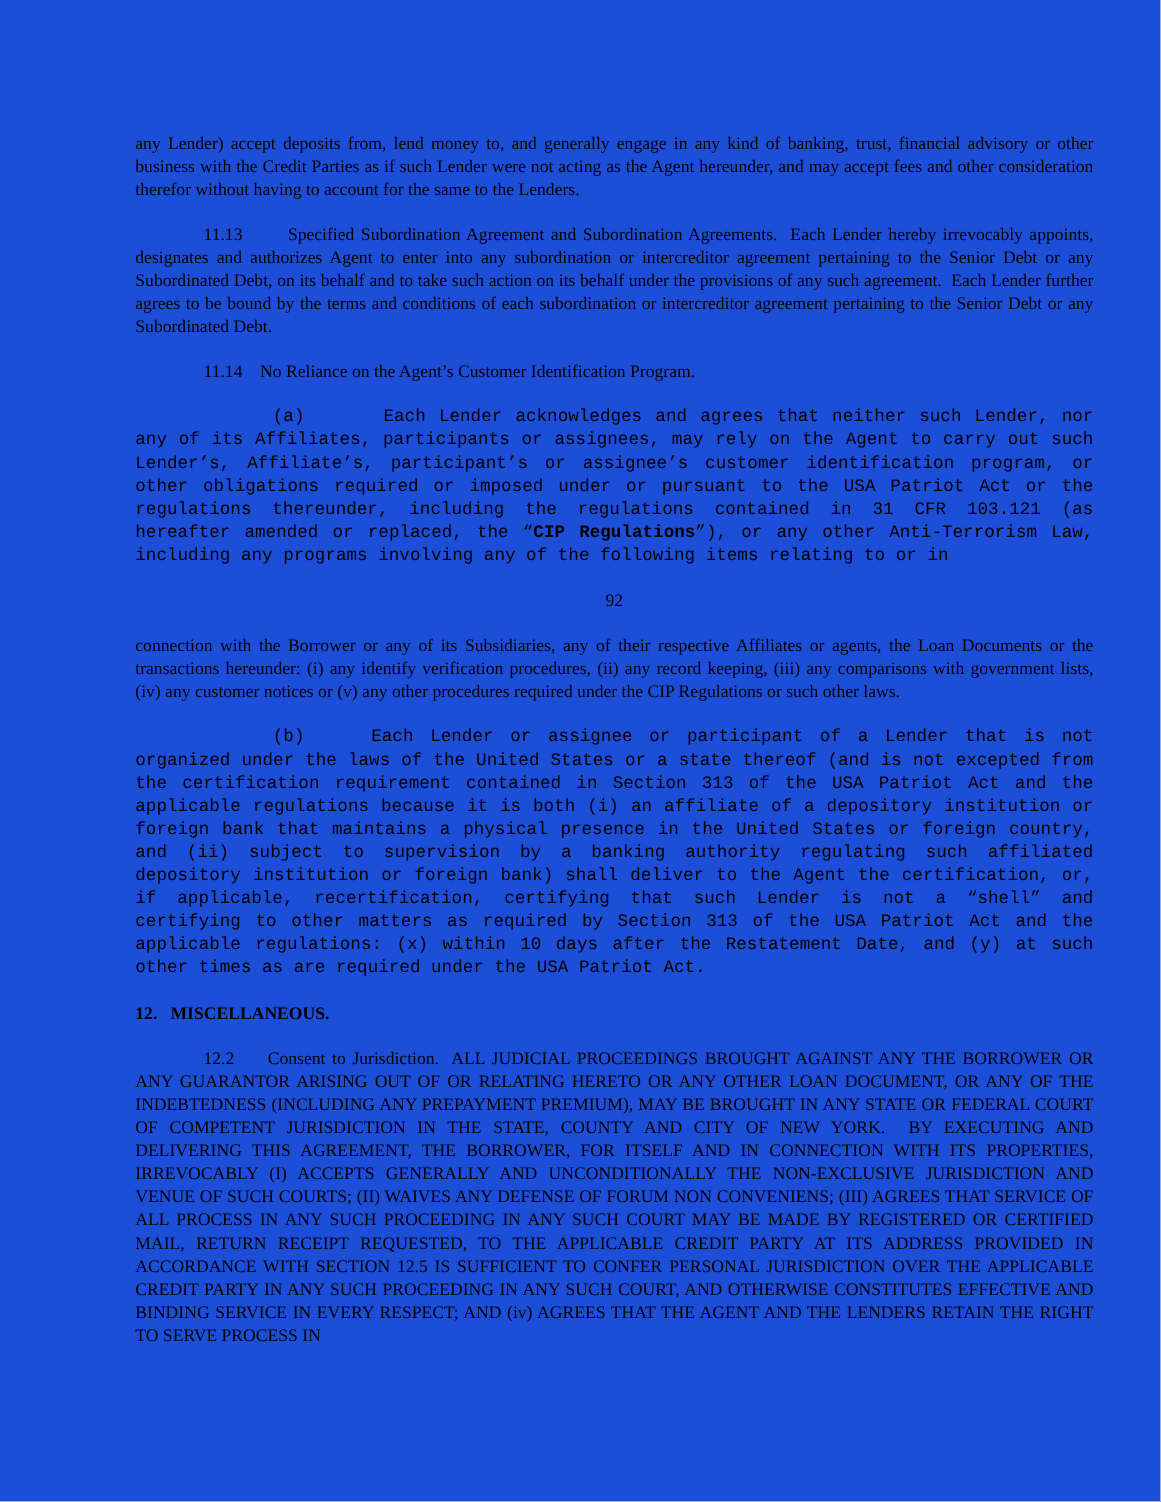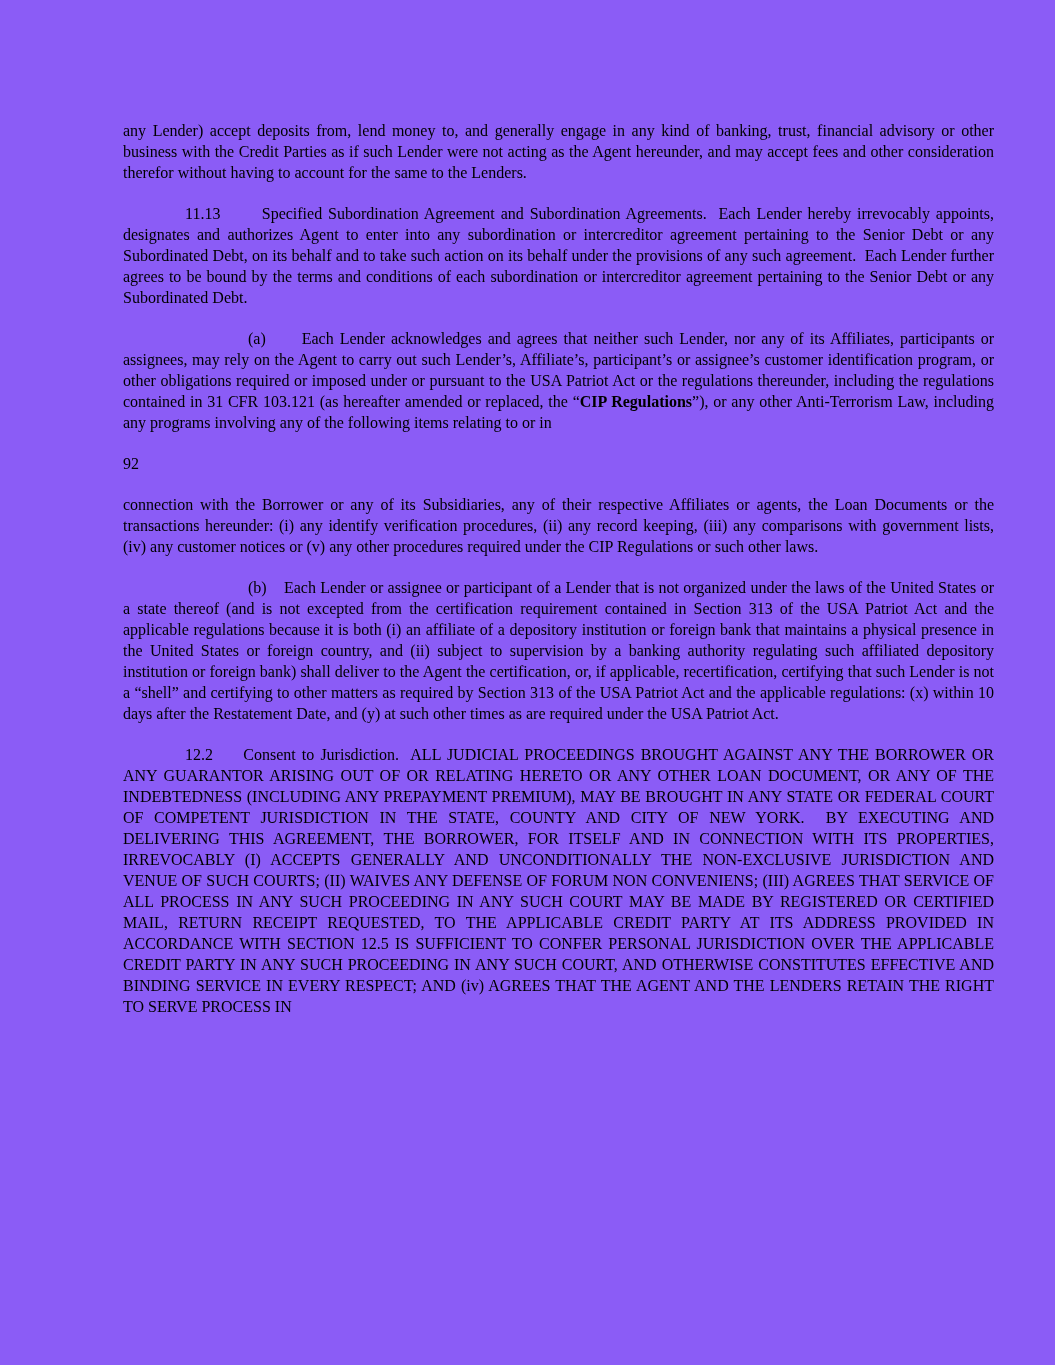--- a/index.html
+++ b/index.html
@@ -5,44 +5,47 @@
   html, body {
     margin: 0;
     padding: 0;
     background: #ffffff;
   }
   .page {
     position: relative;
     width: 1055px;
     height: 1365px;
     margin: 0 auto;
-    background: #8b5cf6;
+    background: #1d4ed8;
     box-sizing: border-box;
     padding: 120px 61px 40px 123px;
     font-family: "Liberation Serif", "DejaVu Serif", serif;
     font-size: 16px;
     line-height: 21px;
     color: #000000;
     overflow: hidden;
   }
   .para {
     margin: 0 0 20px 0;
     text-align: justify;
   }
   .para.align-center {
+    text-align: center;
   }
   .para.indent-1 { text-indent: 62px; }
-  .para.indent-2 { text-indent: 125px; }
+  .para.indent-2 { text-indent: 125px; font-family: Liberation Mono, monospace; }
   .run-u { }
   .run-b { font-weight: bold; }
 </style>
 </head>
 <body>
 
 <div class="page">
     <p class="para"><span>any Lender) accept deposits from, lend money to, and generally engage in any kind of banking, trust, financial advisory or other business with the Credit Parties as if such Lender were not acting as the Agent hereunder, and may accept fees and other consideration therefor without having to account for the same to the Lenders.</span></p>
     <p class="para indent-1"><span>11.13</span><span>&nbsp;&nbsp;&nbsp;&nbsp;&nbsp;&nbsp;&nbsp;</span><span class="run-u">Specified Subordination Agreement and Subordination Agreements</span><span>.&nbsp; Each Lender hereby irrevocably appoints, designates and authorizes Agent to enter into any subordination or intercreditor agreement pertaining to the Senior Debt or any Subordinated Debt, on its behalf and to take such action on its behalf under the provisions of any such agreement.&nbsp; Each Lender further agrees to be bound by the terms and conditions of each subordination or intercreditor agreement pertaining to the Senior Debt or any Subordinated Debt.</span></p>
+    <p class="para indent-1"><span>11.14</span><span>&nbsp;&nbsp;&nbsp;&nbsp;</span><span class="run-u">No Reliance on the Agent’s Customer Identification Program</span><span>.</span></p>
     <p class="para indent-2"><span>(a)</span><span>&nbsp;&nbsp;&nbsp;&nbsp;&nbsp;&nbsp;</span><span>Each Lender acknowledges and agrees that neither such Lender, nor any of its Affiliates, participants or assignees, may rely on the Agent to carry out such Lender’s, Affiliate’s, participant’s or assignee’s customer identification program, or other obligations required or imposed under or pursuant to the USA Patriot Act or the regulations thereunder, including the regulations contained in 31 CFR 103.121 (as hereafter amended or replaced, the “</span><span class="run-b">CIP Regulations</span><span>”), or any other Anti-Terrorism Law, including any programs involving any of the following items relating to or in</span></p>
     <p class="para align-center"><span>92</span></p>
     <p class="para"><span>connection with the Borrower or any of its Subsidiaries, any of their respective Affiliates or agents, the Loan Documents or the transactions hereunder: (i) any identify verification procedures, (ii) any record keeping, (iii) any comparisons with government lists, (iv) any customer notices or (v) any other procedures required under the CIP Regulations or such other laws.</span></p>
     <p class="para indent-2"><span>(b)</span><span>&nbsp;&nbsp;&nbsp;&nbsp;</span><span>Each Lender or assignee or participant of a Lender that is not organized under the laws of the United States or a state thereof (and is not excepted from the certification requirement contained in Section 313 of the USA Patriot Act and the applicable regulations because it is both (i) an affiliate of a depository institution or foreign bank that maintains a physical presence in the United States or foreign country, and (ii) subject to supervision by a banking authority regulating such affiliated depository institution or foreign bank) shall deliver to the Agent the certification, or, if applicable, recertification, certifying that such Lender is not a “shell” and certifying to other matters as required by Section 313 of the USA Patriot Act and the applicable regulations: (x) within 10 days after the Restatement Date, and (y) at such other times as are required under the USA Patriot Act.</span></p>
+    <p class="para"><span class="run-b">12.</span><span class="run-b">&nbsp;&nbsp;&nbsp;</span><span class="run-b">MISCELLANEOUS.</span></p>
     <p class="para indent-1"><span>12.2</span><span>&nbsp;&nbsp;&nbsp;&nbsp;&nbsp;</span><span class="run-u">Consent to Jurisdiction</span><span>.&nbsp; ALL JUDICIAL PROCEEDINGS BROUGHT AGAINST ANY THE BORROWER OR ANY GUARANTOR ARISING OUT OF OR RELATING HERETO OR ANY OTHER LOAN DOCUMENT, OR ANY OF THE INDEBTEDNESS (INCLUDING ANY PREPAYMENT PREMIUM), MAY BE BROUGHT IN ANY STATE OR FEDERAL COURT OF COMPETENT JURISDICTION IN THE STATE, COUNTY AND CITY OF NEW YORK.&nbsp; BY EXECUTING AND DELIVERING THIS AGREEMENT, THE BORROWER, FOR ITSELF AND IN CONNECTION WITH ITS PROPERTIES, IRREVOCABLY (I) ACCEPTS GENERALLY AND UNCONDITIONALLY THE NON-EXCLUSIVE JURISDICTION AND VENUE OF SUCH COURTS; (II) WAIVES ANY DEFENSE OF FORUM NON CONVENIENS; (III) AGREES THAT SERVICE OF ALL PROCESS IN ANY SUCH PROCEEDING IN ANY SUCH COURT MAY BE MADE BY REGISTERED OR CERTIFIED MAIL, RETURN RECEIPT REQUESTED, TO THE APPLICABLE CREDIT PARTY AT ITS ADDRESS PROVIDED IN ACCORDANCE WITH </span><span class="run-u">SECTION 12.5</span><span> IS SUFFICIENT TO CONFER PERSONAL JURISDICTION OVER THE APPLICABLE CREDIT PARTY IN ANY SUCH PROCEEDING IN ANY SUCH COURT, AND OTHERWISE CONSTITUTES EFFECTIVE AND BINDING SERVICE IN EVERY RESPECT; AND (iv) AGREES THAT THE AGENT AND THE LENDERS RETAIN THE RIGHT TO SERVE PROCESS IN</span></p>
   </div>
 
 </body></html>

